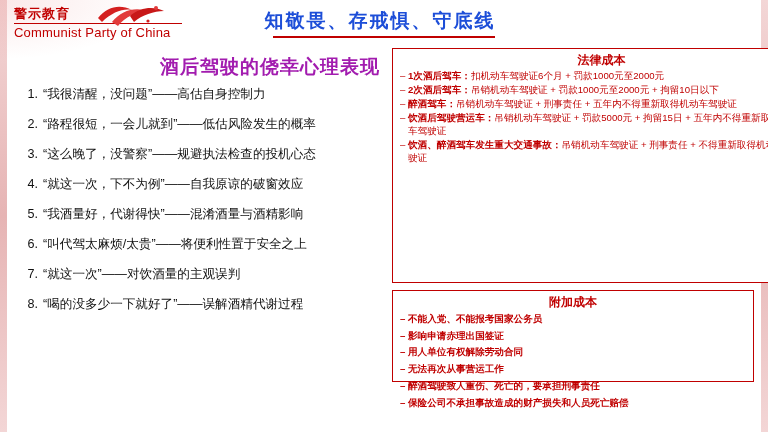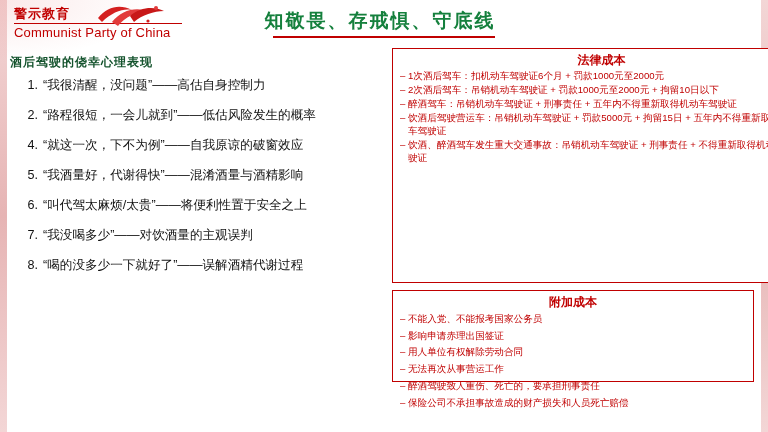--- a/index.html
+++ b/index.html
@@ -74,44 +74,44 @@
     position: absolute;
     left: 96px; top: 2px;
     width: 70px; height: 26px;
   }
   .slide-title {
     position: absolute;
     left: 0; right: 0; top: 8px;
     text-align: center;
     font-size: 19px;
     font-weight: bold;
-    color: #15803d;
+    color: #1d4ed8;
     letter-spacing: 2px;
   }
   .title-underline {
     position: absolute;
     left: 273px;
     top: 36px;
     width: 222px;
     height: 2px;
     background: #c00000;
   }
 
   
   .left-col {
     position: absolute;
     left: 10px;
     top: 46px;
     width: 370px;
   }
   .section-title {
-    text-align: left;
-    font-size: 12px;
-    font-weight: bold;
-    color: #14532d;
+    text-align: right;
+    font-size: 19px;
+    font-weight: bold;
+    color: #a21caf;
     letter-spacing: 1px;
     margin: 8px 0 6px 0;
   }
   ol.points {
     list-style: none;
     margin: 0;
     padding: 0 0 0 8px;
   }
   ol.points li {
     font-size: 12.6px;
@@ -171,25 +171,26 @@
     padding-left: 8px;
     position: relative;
   }
   ul.box-list li:before {
     content: "–";
     position: absolute;
     left: 0;
     top: 0;
   }
   .bold-lead {
-    font-weight: normal;
+    font-weight: bold;
   }
   .box-extra ul.box-list li {
     line-height: 14.2px;
     margin-bottom: 2.5px;
+    font-weight: bold;
   }
 </style>
 </head>
 <body>
 
 <div class="slide">
 
   <div class="edge-left"></div>
   <div class="edge-right"></div>
   <div class="corner-tl"></div>
@@ -219,30 +220,33 @@
   <div class="left-col">
     <div class="section-title">酒后驾驶的侥幸心理表现</div>
     <ol class="points">
       <li>
         <span class="num">1.</span><span>“我很清醒，没问题”——高估自身控制力</span>
       </li>
       <li>
         <span class="num">2.</span><span>“路程很短，一会儿就到”——低估风险发生的概率</span>
       </li>
       <li>
+        <span class="num">3.</span><span>“这么晚了，没警察”——规避执法检查的投机心态</span>
+      </li>
+      <li>
         <span class="num">4.</span><span>“就这一次，下不为例”——自我原谅的破窗效应</span>
       </li>
       <li>
         <span class="num">5.</span><span>“我酒量好，代谢得快”——混淆酒量与酒精影响</span>
       </li>
       <li>
         <span class="num">6.</span><span>“叫代驾太麻烦/太贵”——将便利性置于安全之上</span>
       </li>
       <li>
-        <span class="num">7.</span><span>“我没喝多少”——对饮酒量的主观误判</span>
+        <span class="num">7.</span><span>“就这一次”——对饮酒量的主观误判</span>
       </li>
       <li>
         <span class="num">8.</span><span>“喝的没多少一下就好了”——误解酒精代谢过程</span>
       </li>
     </ol>
   </div>
 
   <div class="box box-legal">
     <div class="box-title">法律成本</div>
     <ul class="box-list">

